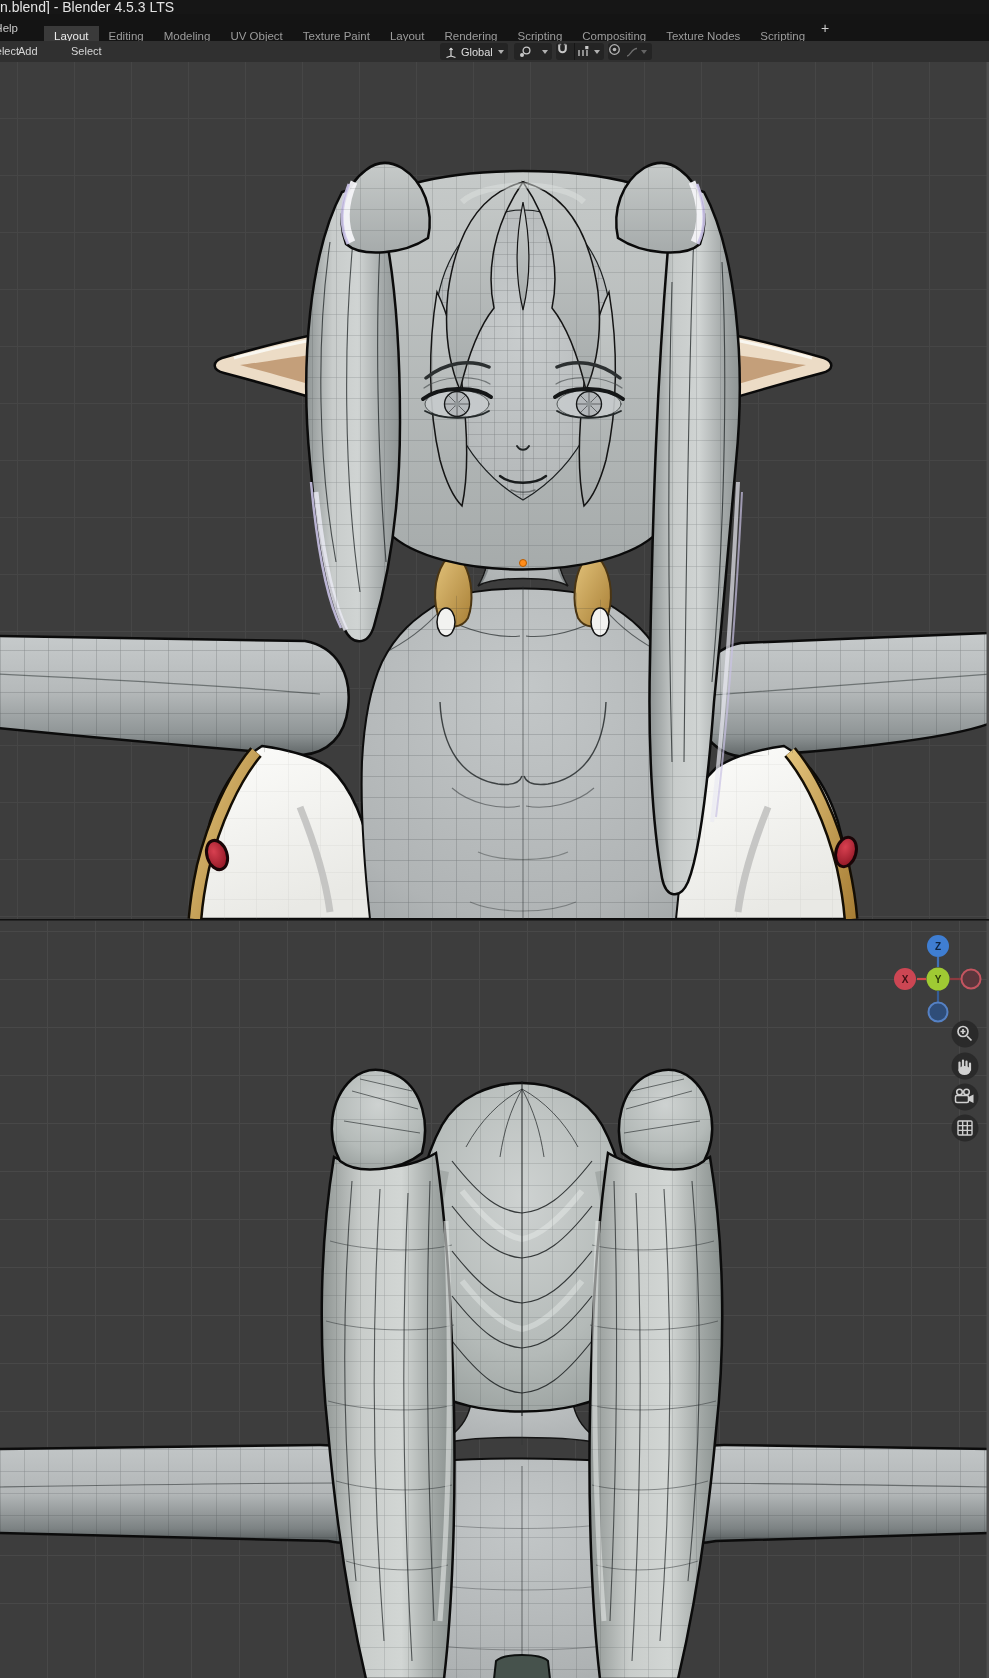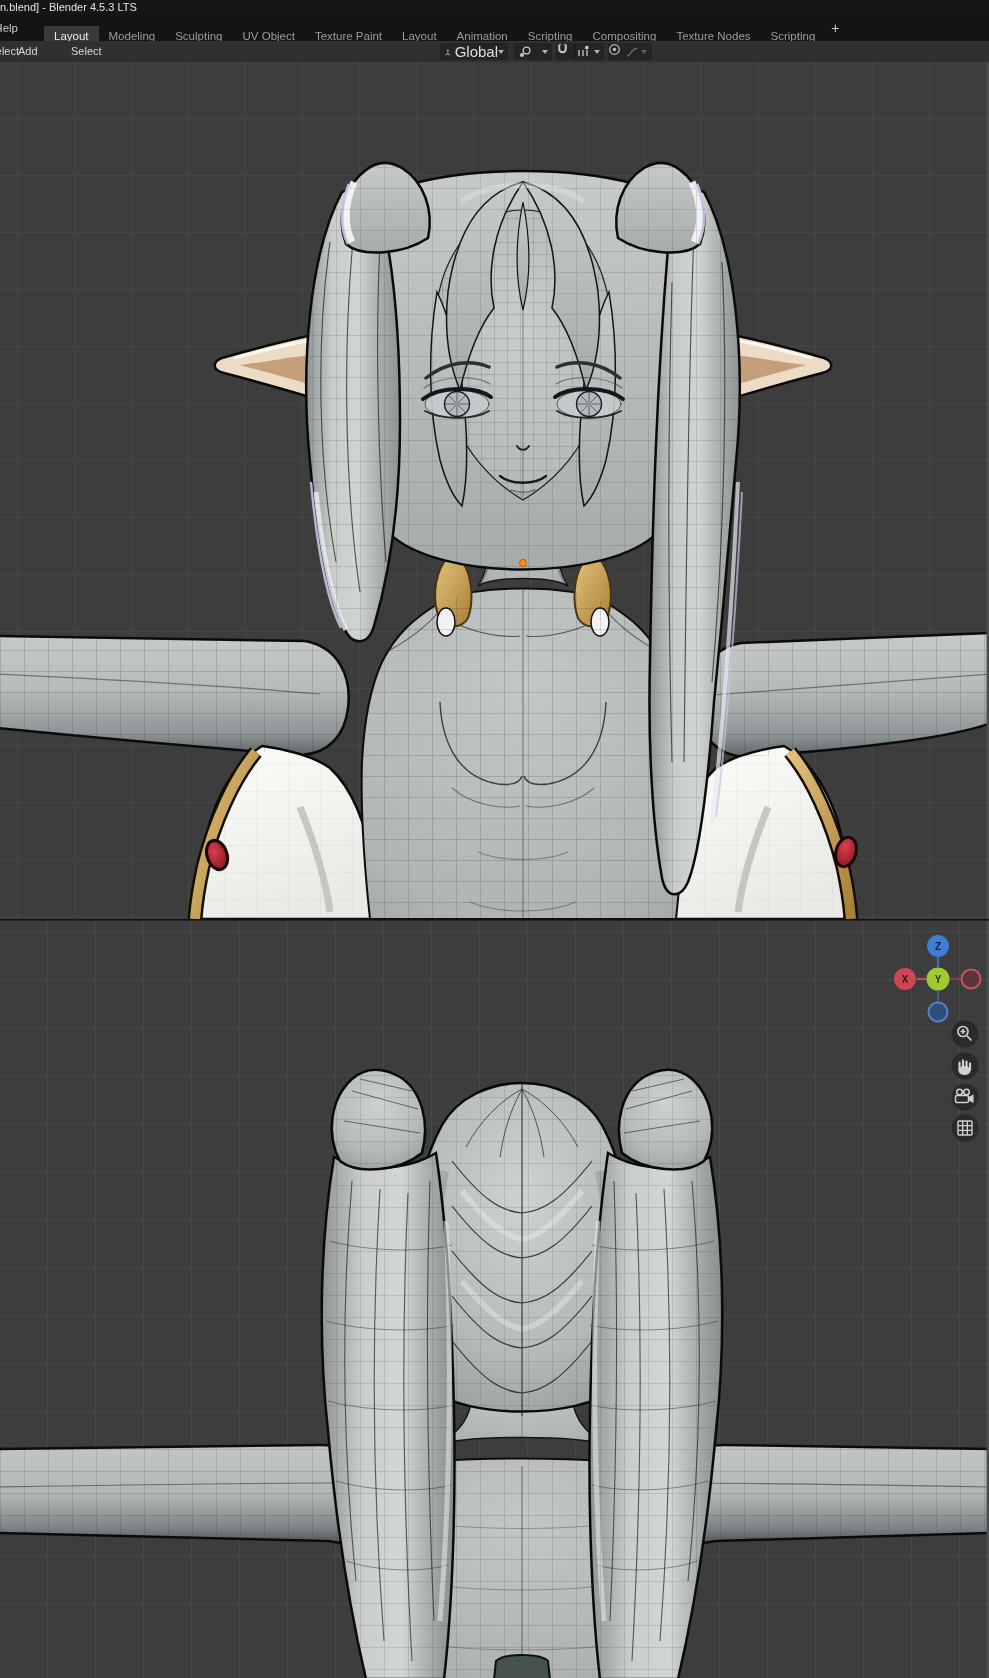--- a/index.html
+++ b/index.html
@@ -1,31 +1,31 @@
 <!DOCTYPE html>
 <html><head>
 <meta charset="utf-8">
 <style>
   html,body{margin:0;padding:0;background:#111;}
   body{width:989px;height:1678px;position:relative;overflow:hidden;
        font-family:"Liberation Sans","DejaVu Sans",sans-serif;-webkit-font-smoothing:antialiased;}
   .titlebar{position:absolute;left:0;top:0;width:989px;height:14px;background:#161616;
-            color:#e3e3e3;font-size:11px;line-height:14px;white-space:nowrap;}
+            color:#e3e3e3;font-size:14px;line-height:14px;white-space:nowrap;}
   .tabbar{position:absolute;left:0;top:14px;width:989px;height:27px;background:#141414;
           display:flex;align-items:center;color:#9c9c9c;font-size:11.5px;}
   .menu-clip{overflow:hidden;direction:rtl;white-space:nowrap;}
   .help-wrap{width:18px;margin-right:26px;flex:none;color:#c9c9c9;}
   .tab{padding:4px 10px;border-radius:0;white-space:nowrap;flex:none;cursor:default;margin-top:16px;}
   .tab.active{background:#3a3a3a;color:#eaeaea;}
   .tab-plus{color:#cfcfcf;font-size:14px;padding:0 6px;flex:none;}
   .vheader{position:absolute;left:0;top:41px;width:989px;height:21px;background:#303030;
            border-bottom:1px solid #232323;color:#d5d5d5;font-size:11px;}
   .vh-item{position:absolute;top:0;height:21px;line-height:21px;white-space:nowrap;}
   .widget{position:absolute;top:2px;height:17px;background:#242424;border-radius:3px;
-          display:flex;align-items:center;color:#dedede;font-size:15px;}
+          display:flex;align-items:center;color:#dedede;font-size:11px;}
   .chv{width:0;height:0;border-left:3.5px solid transparent;border-right:3.5px solid transparent;
        border-top:4px solid #b0b0b0;margin:0 4px 0 3px;}
   .seg-div{width:1px;height:17px;background:#161616;}
   .viewport{position:absolute;left:0;width:989px;background-color:#3d3d3d;}
   .vp-top{top:62px;height:857px;
      background-image:repeating-linear-gradient(to right,transparent 0 56px,#464646 56px 57px),
                       repeating-linear-gradient(to bottom,transparent 0 56px,#464646 56px 57px);
      background-position:-39px 0,0 0;}
   .vp-bottom{top:920px;height:758px;border-top:1px solid #262626;
      background-image:repeating-linear-gradient(to right,transparent 0 47px,#484848 47px 48px),
@@ -37,26 +37,26 @@
 </head>
 <body>
 
 <div class="titlebar">
   <span>n.blend] - Blender 4.5.3 LTS</span>
 </div>
 
 <div class="tabbar">
   <span class="menu-clip help-wrap"><span>Help</span></span>
   <span class="tab active">Layout</span>
+  <span class="tab">Editing</span>
   <span class="tab">Modeling</span>
-  <span class="tab">Sculpting</span>
   <span class="tab">UV Object</span>
   <span class="tab">Texture Paint</span>
   <span class="tab">Layout</span>
-  <span class="tab">Animation</span>
+  <span class="tab">Rendering</span>
   <span class="tab">Scripting</span>
   <span class="tab">Compositing</span>
   <span class="tab">Texture Nodes</span>
   <span class="tab">Scripting</span>
   <span class="tab-plus">+</span>
 </div>
 
 <div class="vheader">
   <span class="vh-item menu-clip" style="left:0;width:19px"><span>Select</span></span>
   <span class="vh-item" style="left:18px">Add</span>

